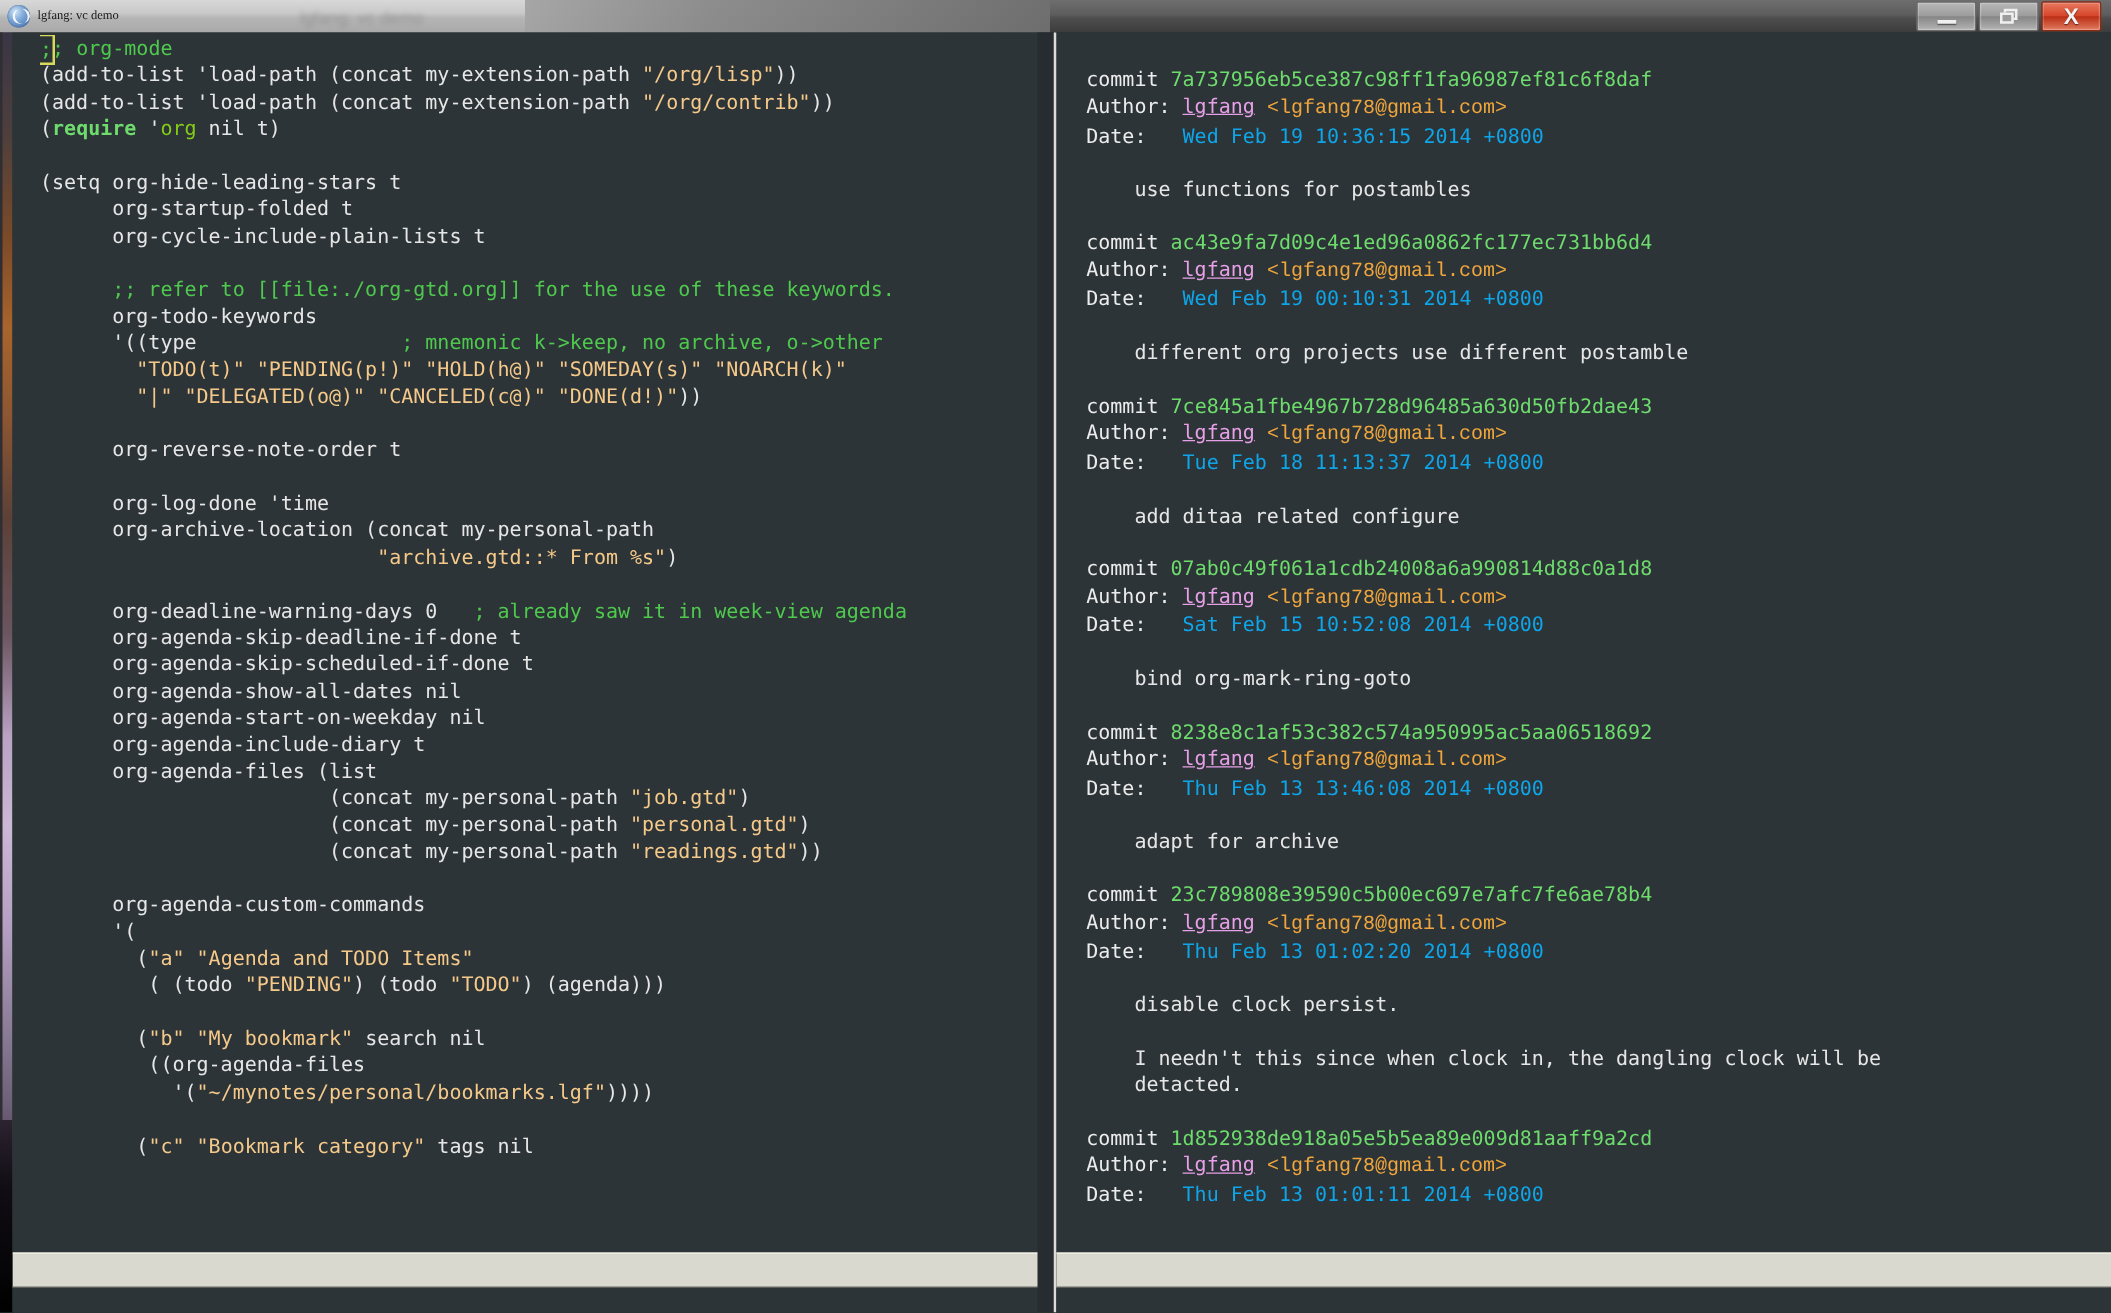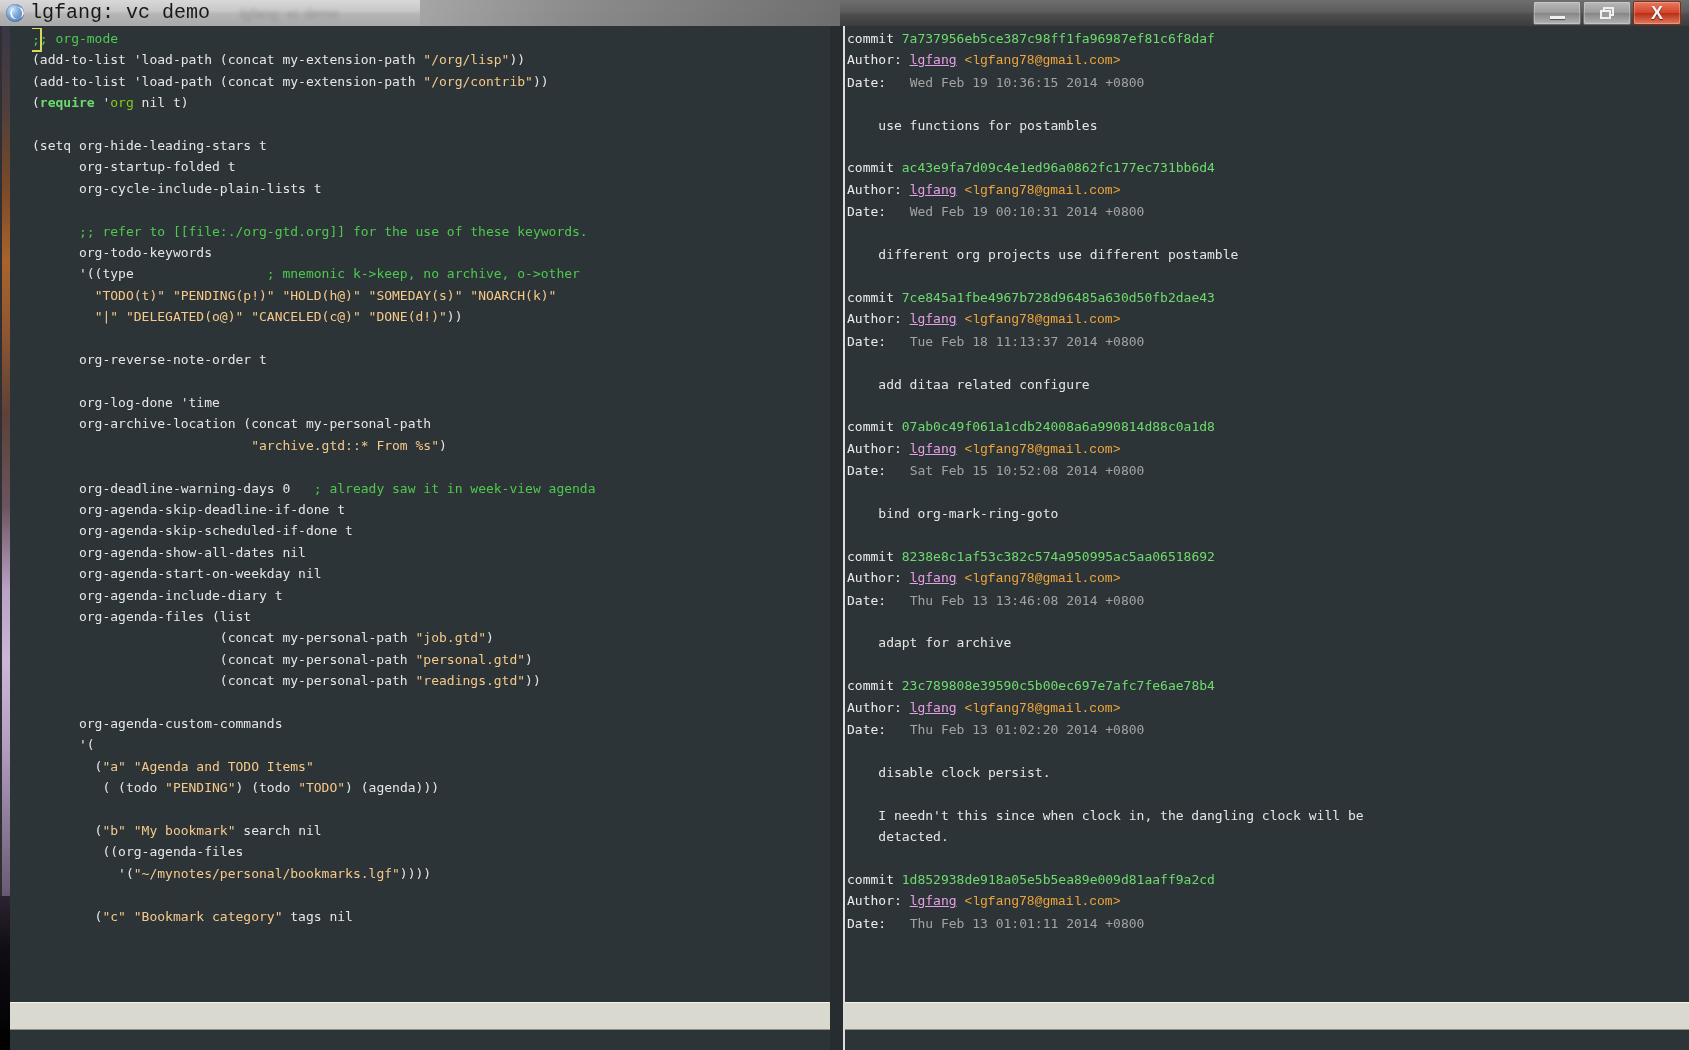--- a/index.html
+++ b/index.html
@@ -37,21 +37,21 @@
     box-shadow:0 0 1px #24456f inset;
   }
   .win-icon::after{
     content:"";position:absolute;left:4px;top:3px;width:10px;height:12px;
     border-left:2px solid #fff;border-right:2px solid #fff;
     border-radius:60% 60% 60% 60%;
     transform:rotate(-12deg);opacity:.9;
   }
   #win-title{
     position:absolute;left:30px;top:3px;height:20px;line-height:20px;
-    font-family:Liberation Mono, monospace;font-size:20px;color:#18191b;
+    font-family:Liberation Serif, serif;font-size:10px;color:#18191b;
     white-space:nowrap;
   }
   #ghost-title{
     position:absolute;left:240px;top:4px;height:20px;line-height:20px;
     font-family:"Liberation Sans", sans-serif;font-size:14px;color:#8b8b8b;
     white-space:nowrap;filter:blur(2.2px);opacity:.75;
   }
   .winbtns{position:absolute;right:8px;top:1px;display:flex;gap:2px;}
   .winbtn{
     width:46px;height:22px;border:1px solid #6b6b6b;border-radius:2px;
@@ -109,38 +109,38 @@
   .vdivider-shadow{
     position:absolute;left:820px;top:0;width:13px;height:1024px;
     background:#262c2f;
   }
 
   .fringe{
     position:absolute;left:0;top:0;width:22px;bottom:0;background:#2d3437;
   }
   .buffer{
     position:absolute;top:2px;bottom:38px;overflow:hidden;
-    font-size:13px;line-height:21.4px;
+    font-size:16px;line-height:21.4px;
     white-space:pre;
     color:#e8e8e8;
     letter-spacing:0px;
   }
   #buf-left{left:22px;right:4px;}
-  #buf-right{left:2px;right:4px;}
+  #buf-right{left:24px;right:4px;margin-top:25px;}
 
   
   .c-comment{color:#4ec94e;}
   .c-string{color:#f5c98a;}
   .c-keyword{color:#6ddc6d;font-weight:bold;}
   .c-const{color:#84cc16;}
   .c-plain{color:#e6e6e6;}
   .c-hash{color:#6ddc6d;}
   .c-author{color:#e79fe7;text-decoration:underline;}
   .c-mail{color:#f0a63c;font-family:Liberation Mono, monospace;}
-  .c-date{color:#a3a3a3;}
+  .c-date{color:#0ea5e9;}
   .c-label{color:#ececec;}
 
   .cursor-box{
     display:inline-block;outline:2px solid #d8d85a;
     margin:0;padding:0;line-height:21.4px;
     position:relative;top:1px;
   }
 
   
   .modeline{

